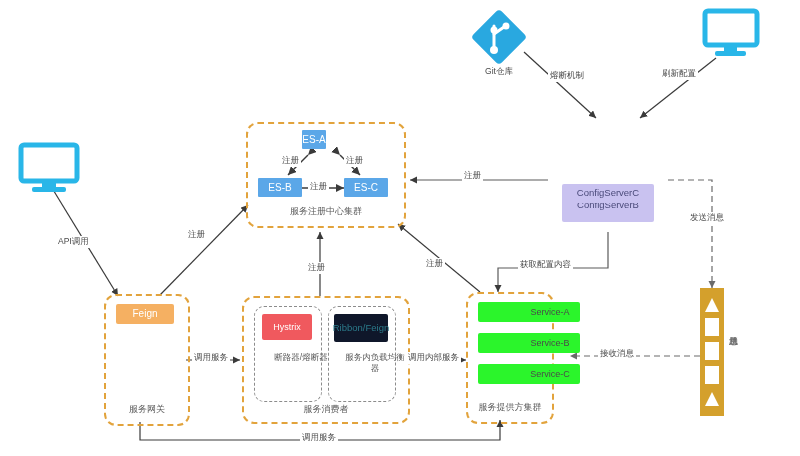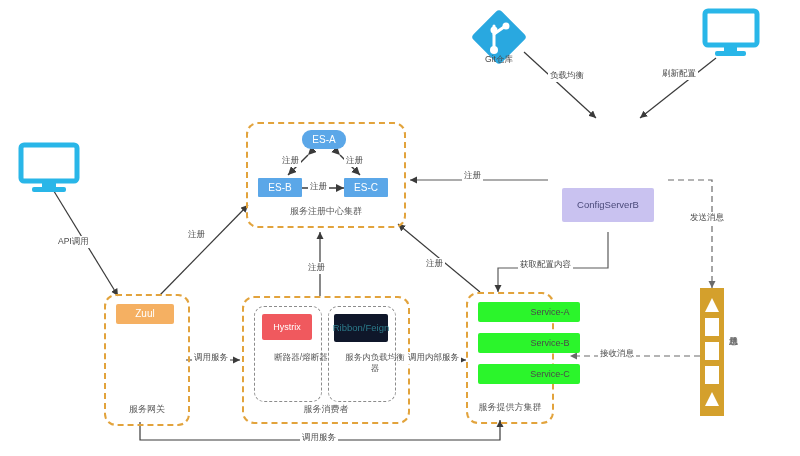--- a/index.html
+++ b/index.html
@@ -86,61 +86,64 @@
       <rect x="9" y="9" width="40" height="40" rx="4" fill="#29a8e0" transform="rotate(45 29 29)"></rect>
       <g stroke="#ffffff" stroke-width="3" fill="none" stroke-linecap="round">
         <line x1="24" y1="18" x2="24" y2="40"></line>
         <path d="M24 26 L34 19"></path>
       </g>
       <circle cx="24" cy="42" r="4" fill="#ffffff"></circle>
       <circle cx="24" cy="22" r="3.5" fill="#ffffff"></circle>
       <circle cx="36" cy="18" r="3.5" fill="#ffffff"></circle>
     </svg>
   </div>
-  <div class="icon-label" style="left:470px;top:54px;width:58px;">Git仓库</div>
-  <div class="edge-label" style="left:548px;top:70px;">负载均衡</div>
+  <div class="icon-label" style="left:470px;top:66px;width:58px;">Git仓库</div>
+  <div class="edge-label" style="left:548px;top:70px;">熔断机制</div>
 
   <div class="icon" style="left:702px;top:8px;">
     <svg width="58" height="50" viewBox="0 0 58 50">
       <rect x="3" y="3" width="52" height="34" rx="3" fill="none" stroke="#29b6e8" stroke-width="5"></rect>
       <rect x="22" y="37" width="13" height="6" fill="#29b6e8"></rect>
       <rect x="13" y="43" width="31" height="5" rx="2" fill="#29b6e8"></rect>
     </svg>
   </div>
   <div class="edge-label" style="left:660px;top:68px;">刷新配置</div>
 
   <div class="grp" style="left:246px;top:122px;width:156px;height:102px;">
     <div class="grp-label" style="bottom:8px;">服务注册中心集群</div>
   </div>
-  <div class="node es" style="left:302px;top:130px;width:44px;height:19px;border-radius:9px;">
+  <div class="node es" style="left:302px;top:130px;width:24px;height:19px;">
       <span>ES-A</span>
     </div>
   <div class="node es" style="left:258px;top:178px;width:44px;height:19px;">
       <span>ES-B</span>
     </div>
   <div class="node es" style="left:344px;top:178px;width:44px;height:19px;">
       <span>ES-C</span>
     </div>
   <div class="edge-label" style="left:280px;top:155px;">注册</div>
   <div class="edge-label" style="left:344px;top:155px;">注册</div>
   <div class="edge-label" style="left:308px;top:181px;">注册</div>
 
   <div class="node cfg" style="left:562px;top:170px;width:92px;height:34px;margin-top:18px;">
       <span>ConfigServerB</span>
     </div>
+  <div class="node cfg" style="left:562px;top:184px;width:92px;height:19px;">
+      <span>ConfigServerC</span>
+    </div>
 
   <div class="edge-label" style="left:462px;top:170px;">注册</div>
   <div class="edge-label" style="left:688px;top:196px;margin-top:16px;">发送消息</div>
   <div class="edge-label" style="left:518px;top:259px;">获取配置内容</div>
 
   <div class="grp" style="left:104px;top:294px;width:82px;height:128px;">
     <div class="grp-label" style="bottom:8px;">服务网关</div>
   </div>
   <div class="node zuul" style="left:116px;top:304px;width:58px;height:20px;">
-      <span>Zuul</span>
+      <span>Feign</span>
     </div>
   <div class="edge-label" style="left:186px;top:229px;">注册</div>
 
   <div class="grp" style="left:242px;top:296px;width:164px;height:124px;">
     <div class="grp-label" style="bottom:6px;">服务消费者</div>
   </div>
   <div class="sub" style="left:254px;top:306px;width:66px;height:94px;"></div>
   <div class="node hys" style="left:262px;top:314px;width:50px;height:26px;">
       <span>Hystrix</span>
     </div>

